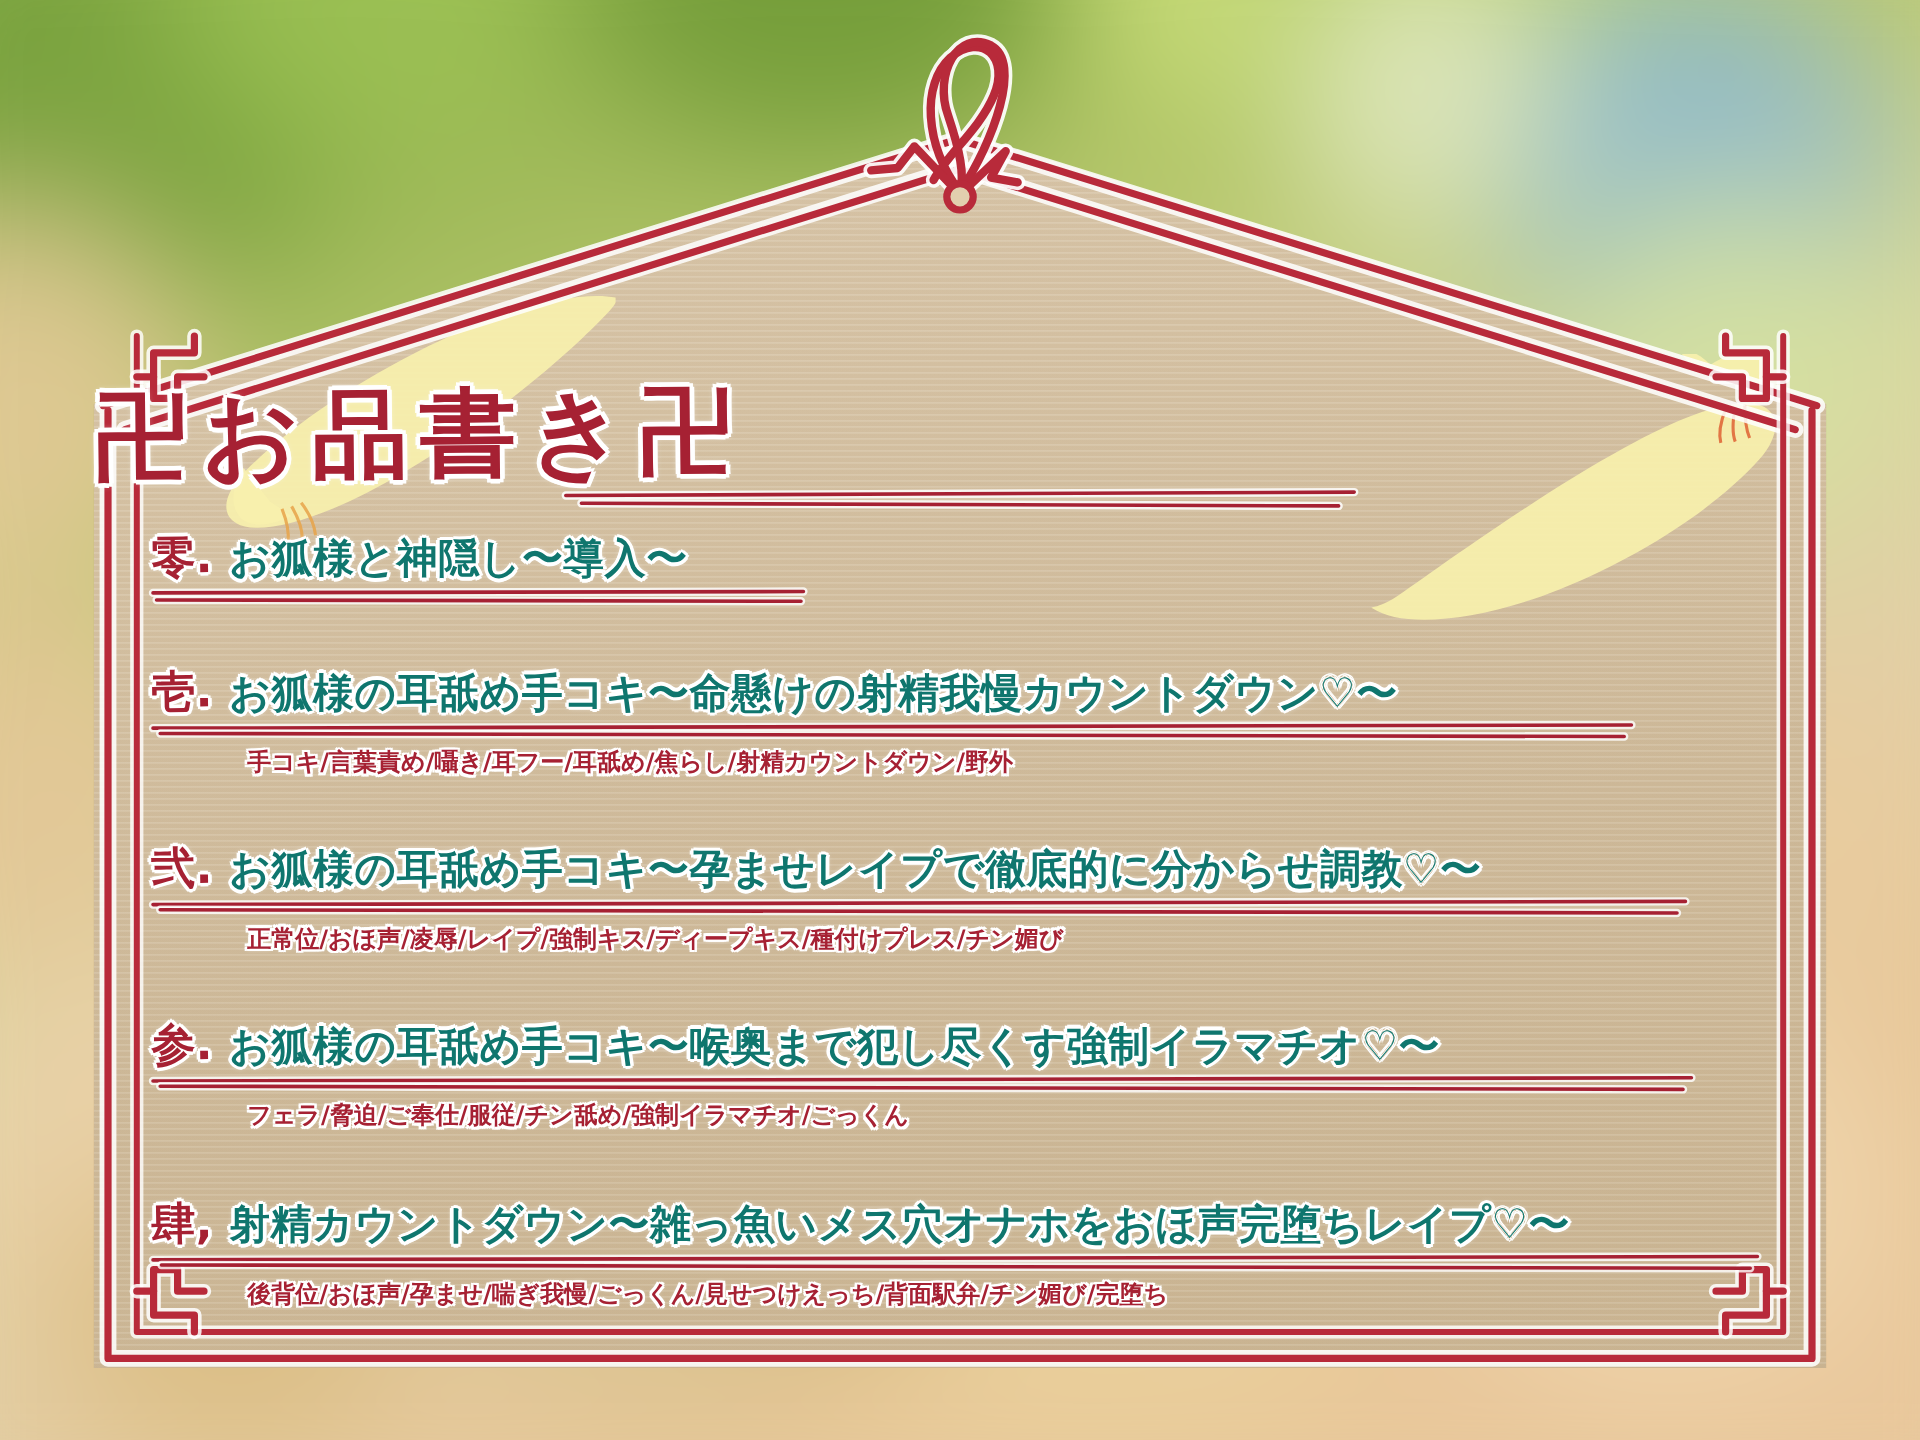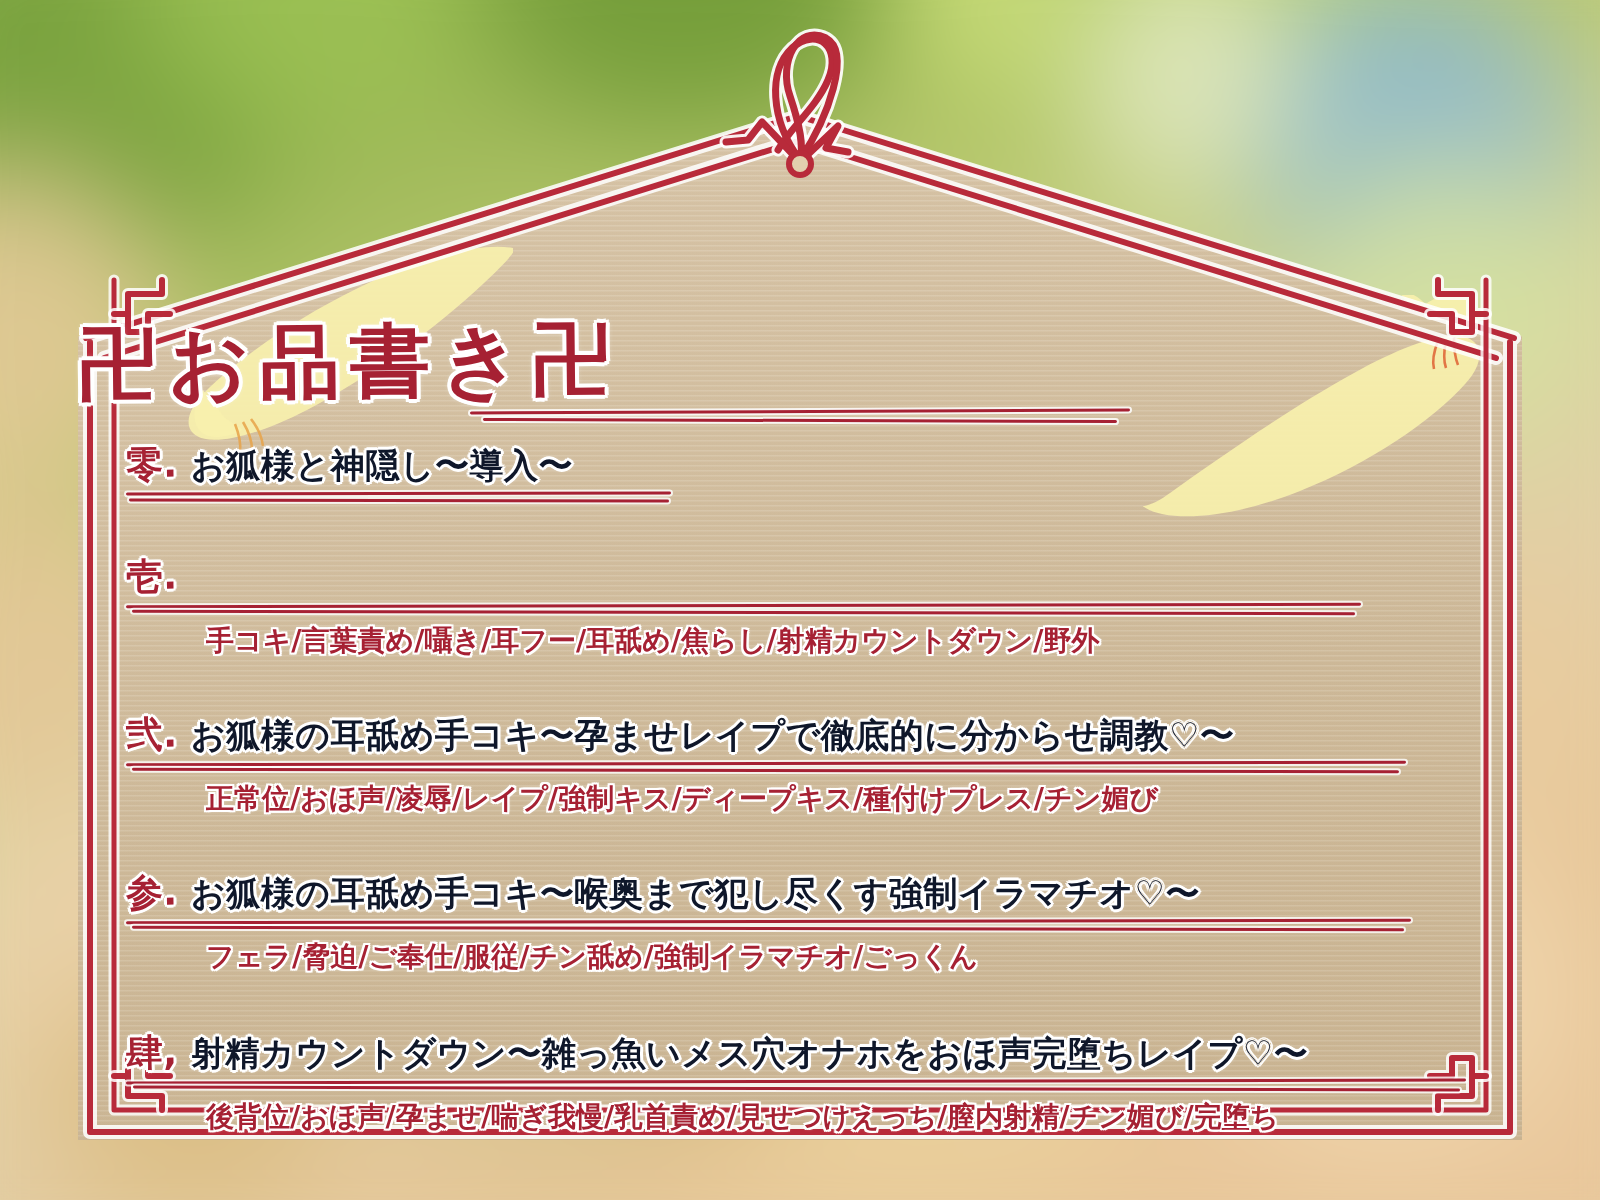--- a/index.html
+++ b/index.html
@@ -176,21 +176,21 @@
       -2px -2px 0 #fff, 2px -2px 0 #fff,
       -2px  2px 0 #fff, 2px  2px 0 #fff,
       -3px 0 0 #fff, 3px 0 0 #fff,
        0 -3px 0 #fff, 0 3px 0 #fff,
        0 0 5px #fff;
     transform: rotate(-1deg);
   }
   .ttl {
     font-size: 34px;
     font-weight: 700;
-    color: #0f172a;
+    color: #0f766e;
     letter-spacing: 0.5px;
     text-shadow:
       -2px -2px 0 #fff, 2px -2px 0 #fff,
       -2px  2px 0 #fff, 2px  2px 0 #fff,
       -3px 0 0 #fff, 3px 0 0 #fff,
        0 -3px 0 #fff, 0 3px 0 #fff,
        0 0 5px #fff;
   }
   .underline {
     position: relative;
@@ -204,21 +204,21 @@
     background: #a62133;
     border-radius: 2px;
     box-shadow: 0 0 0 2px rgba(255,255,255,.8);
   }
   .underline i.u1 { top: 0;  width: 100%; transform: rotate(-0.12deg); }
   .underline i.u2 { top: 7px; width: 99%; left: 0.5%; transform: rotate(0.12deg); }
 
   .tags {
     margin-top: 6px;
     margin-left: 80px;
-    font-size: 28px;
+    font-size: 20px;
     font-weight: 700;
     color: #a62133;
     letter-spacing: 0px;
     white-space: nowrap;
     text-shadow:
       -2px -2px 0 #fff, 2px -2px 0 #fff,
       -2px  2px 0 #fff, 2px  2px 0 #fff,
       -2px 0 0 #fff, 2px 0 0 #fff,
        0 -2px 0 #fff, 0 2px 0 #fff,
        0 0 4px #fff;
@@ -387,20 +387,21 @@
           <div class="underline" style="width:545px">
               <i class="u1"></i>
               <i class="u2"></i>
             </div>
 
         </div>
 
         <div class="entry" id="e1">
           <div class="entry-main">
             <span class="num">壱.</span>
+            <span class="ttl">お狐様の耳舐め手コキ〜命懸けの射精我慢カウントダウン♡〜</span>
           </div>
           <div class="underline" style="width:1235px">
               <i class="u1"></i>
               <i class="u2"></i>
             </div>
           <div class="tags">手コキ/言葉責め/囁き/耳フー/耳舐め/焦らし/射精カウントダウン/野外</div>
         </div>
 
         <div class="entry" id="e2">
           <div class="entry-main">
@@ -428,19 +429,19 @@
 
         <div class="entry" id="e4">
           <div class="entry-main">
             <span class="num">肆,</span>
             <span class="ttl">射精カウントダウン〜雑っ魚いメス穴オナホをおほ声完堕ちレイプ♡〜</span>
           </div>
           <div class="underline" style="width:1340px">
               <i class="u1"></i>
               <i class="u2"></i>
             </div>
-          <div class="tags">後背位/おほ声/孕ませ/喘ぎ我慢/乳首責め/見せつけえっち/膣内射精/チン媚び/完堕ち</div>
+          <div class="tags">後背位/おほ声/孕ませ/喘ぎ我慢/ごっくん/見せつけえっち/背面駅弁/チン媚び/完堕ち</div>
         </div>
 
       </div>
     </div>
   </div>
 </div>
 
 </body></html>

